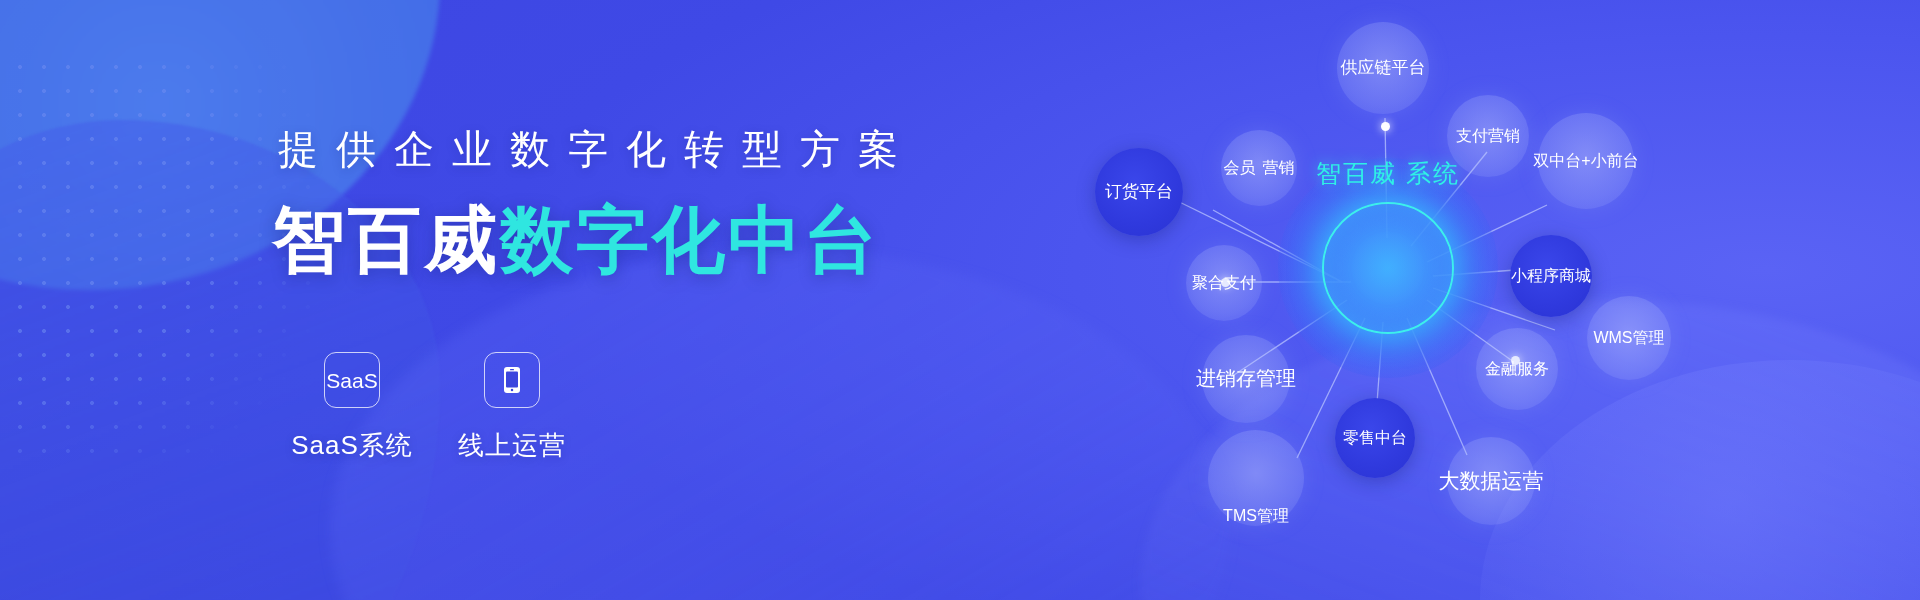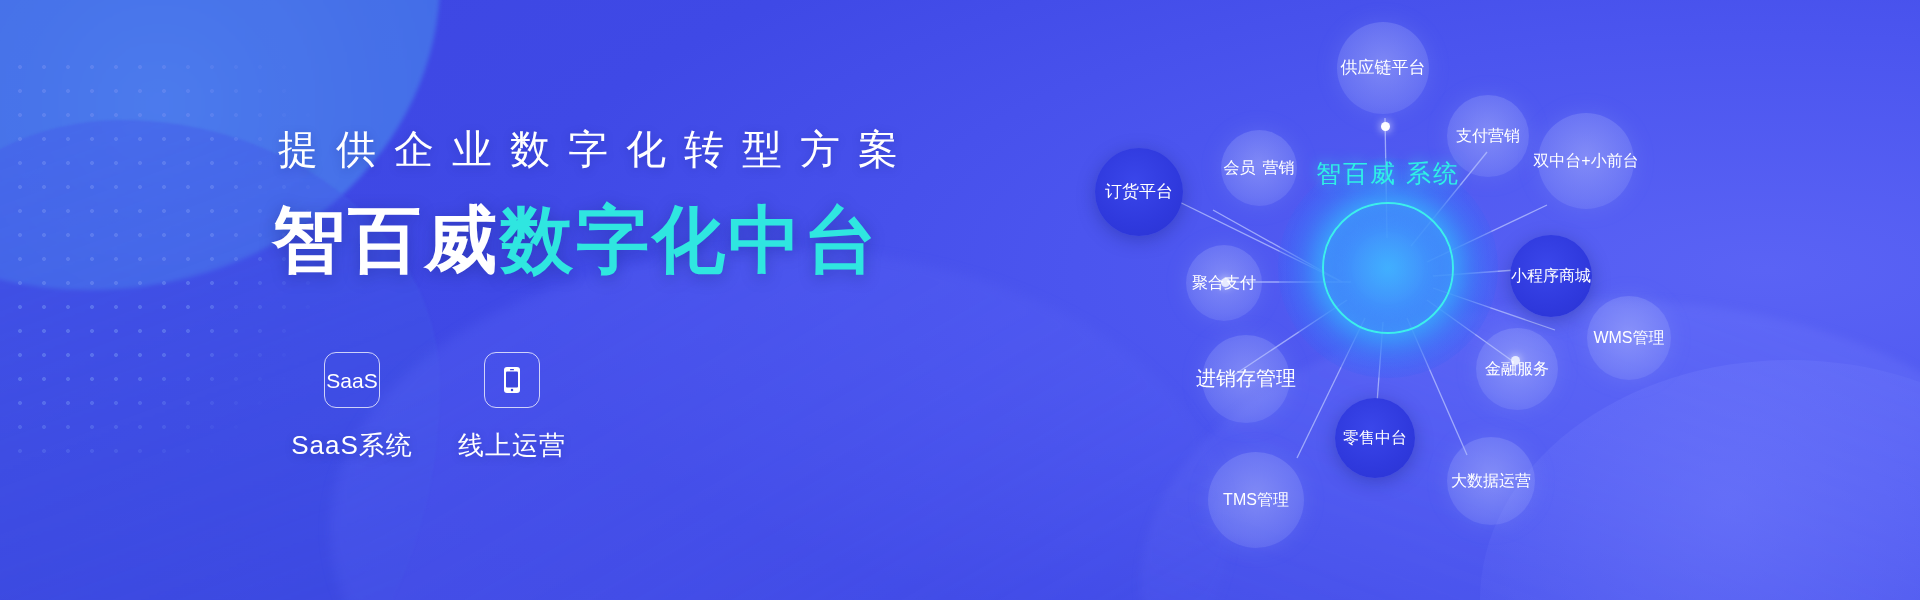--- a/index.html
+++ b/index.html
@@ -232,31 +232,31 @@
     <div class="node light" style="left:552px;top:296px;width:84px;height:84px;font-size:16px;">
       <span>WMS</span>
       <span>管理</span>
     </div>
 
     <div class="node light" style="left:441px;top:328px;width:82px;height:82px;font-size:16px;">
       <span>金融</span>
       <span>服务</span>
     </div>
 
-    <div class="node light" style="left:412px;top:437px;width:88px;height:88px;font-size:16px;">
+    <div class="node light" style="left:412px;top:437px;width:88px;height:88px;font-size:21px;">
       <span>大数据</span>
       <span>运营</span>
     </div>
 
     <div class="node dark" style="left:300px;top:398px;width:80px;height:80px;font-size:16px;">
       <span>零售</span>
       <span>中台</span>
     </div>
 
-    <div class="node light" style="left:173px;top:452px;width:96px;height:96px;font-size:16px;">
+    <div class="node light" style="left:173px;top:430px;width:96px;height:96px;font-size:16px;align-items:flex-end;">
       <span>TMS管理</span>
     </div>
 
     <div class="node light" style="left:167px;top:335px;width:88px;height:88px;font-size:20px;">
       <span>进销存</span>
       <span>管理</span>
     </div>
 
     <div class="node light" style="left:151px;top:245px;width:76px;height:76px;font-size:16px;">
       <span>聚合</span>

